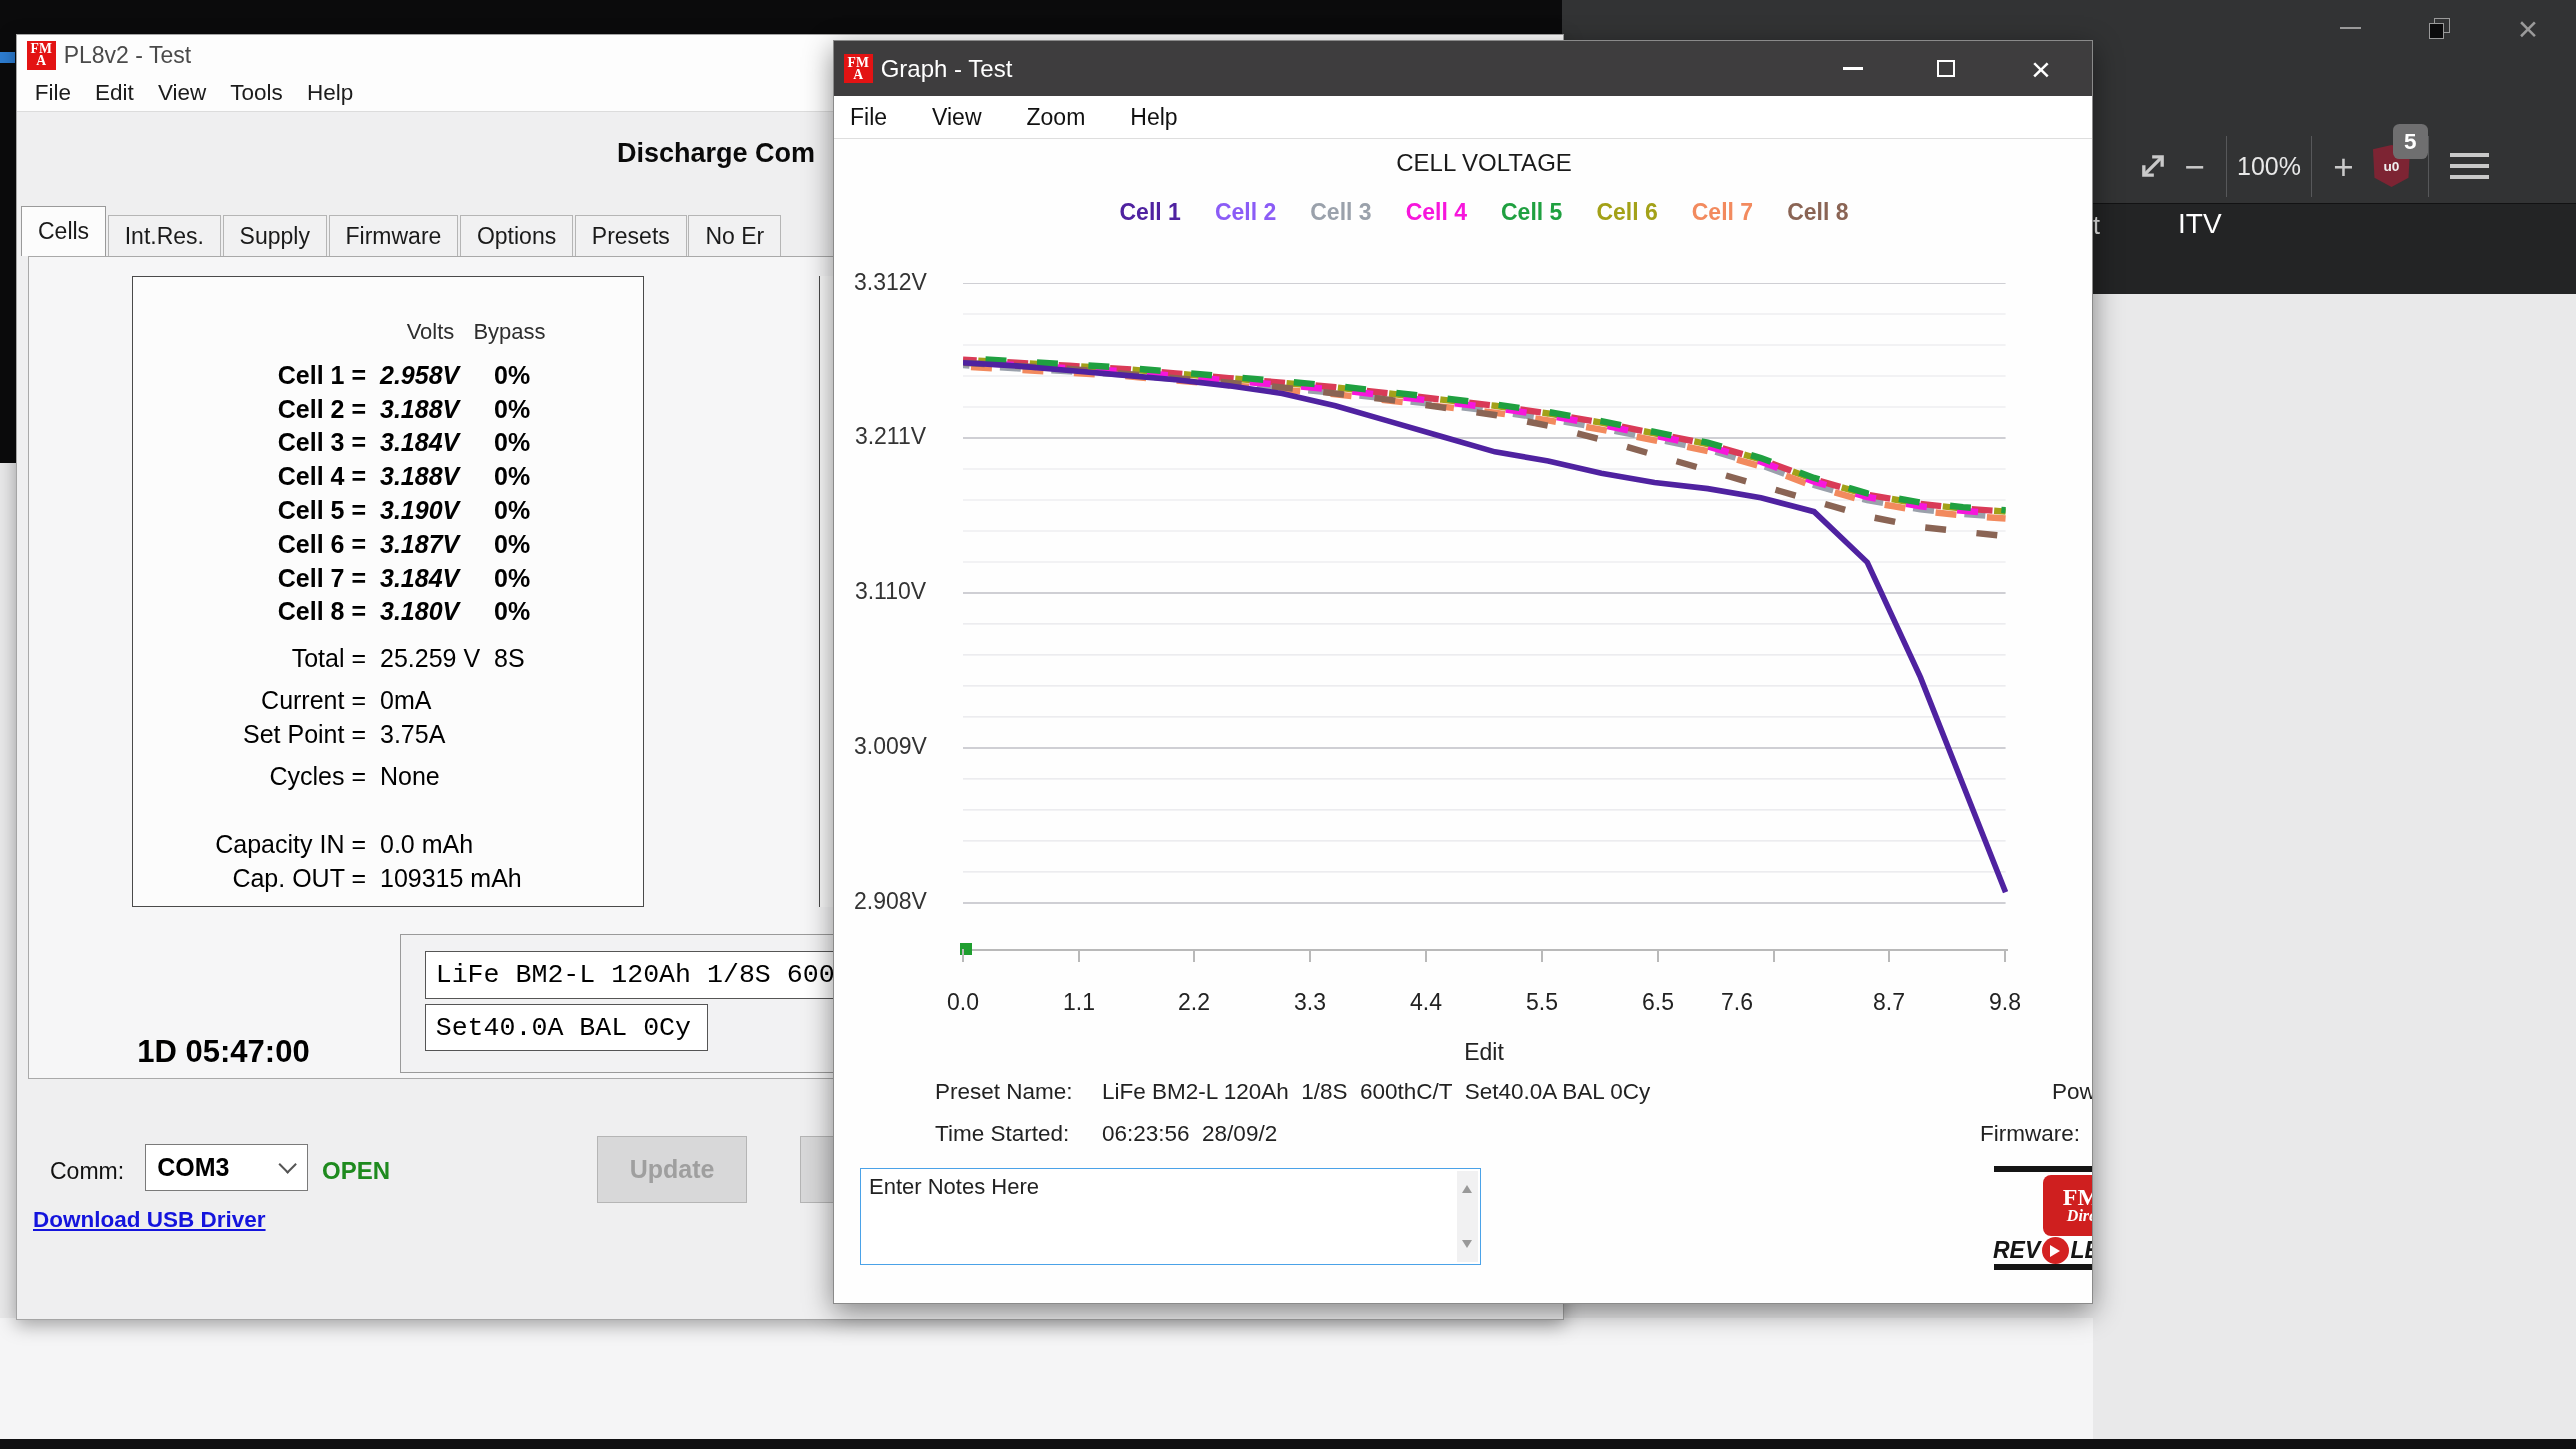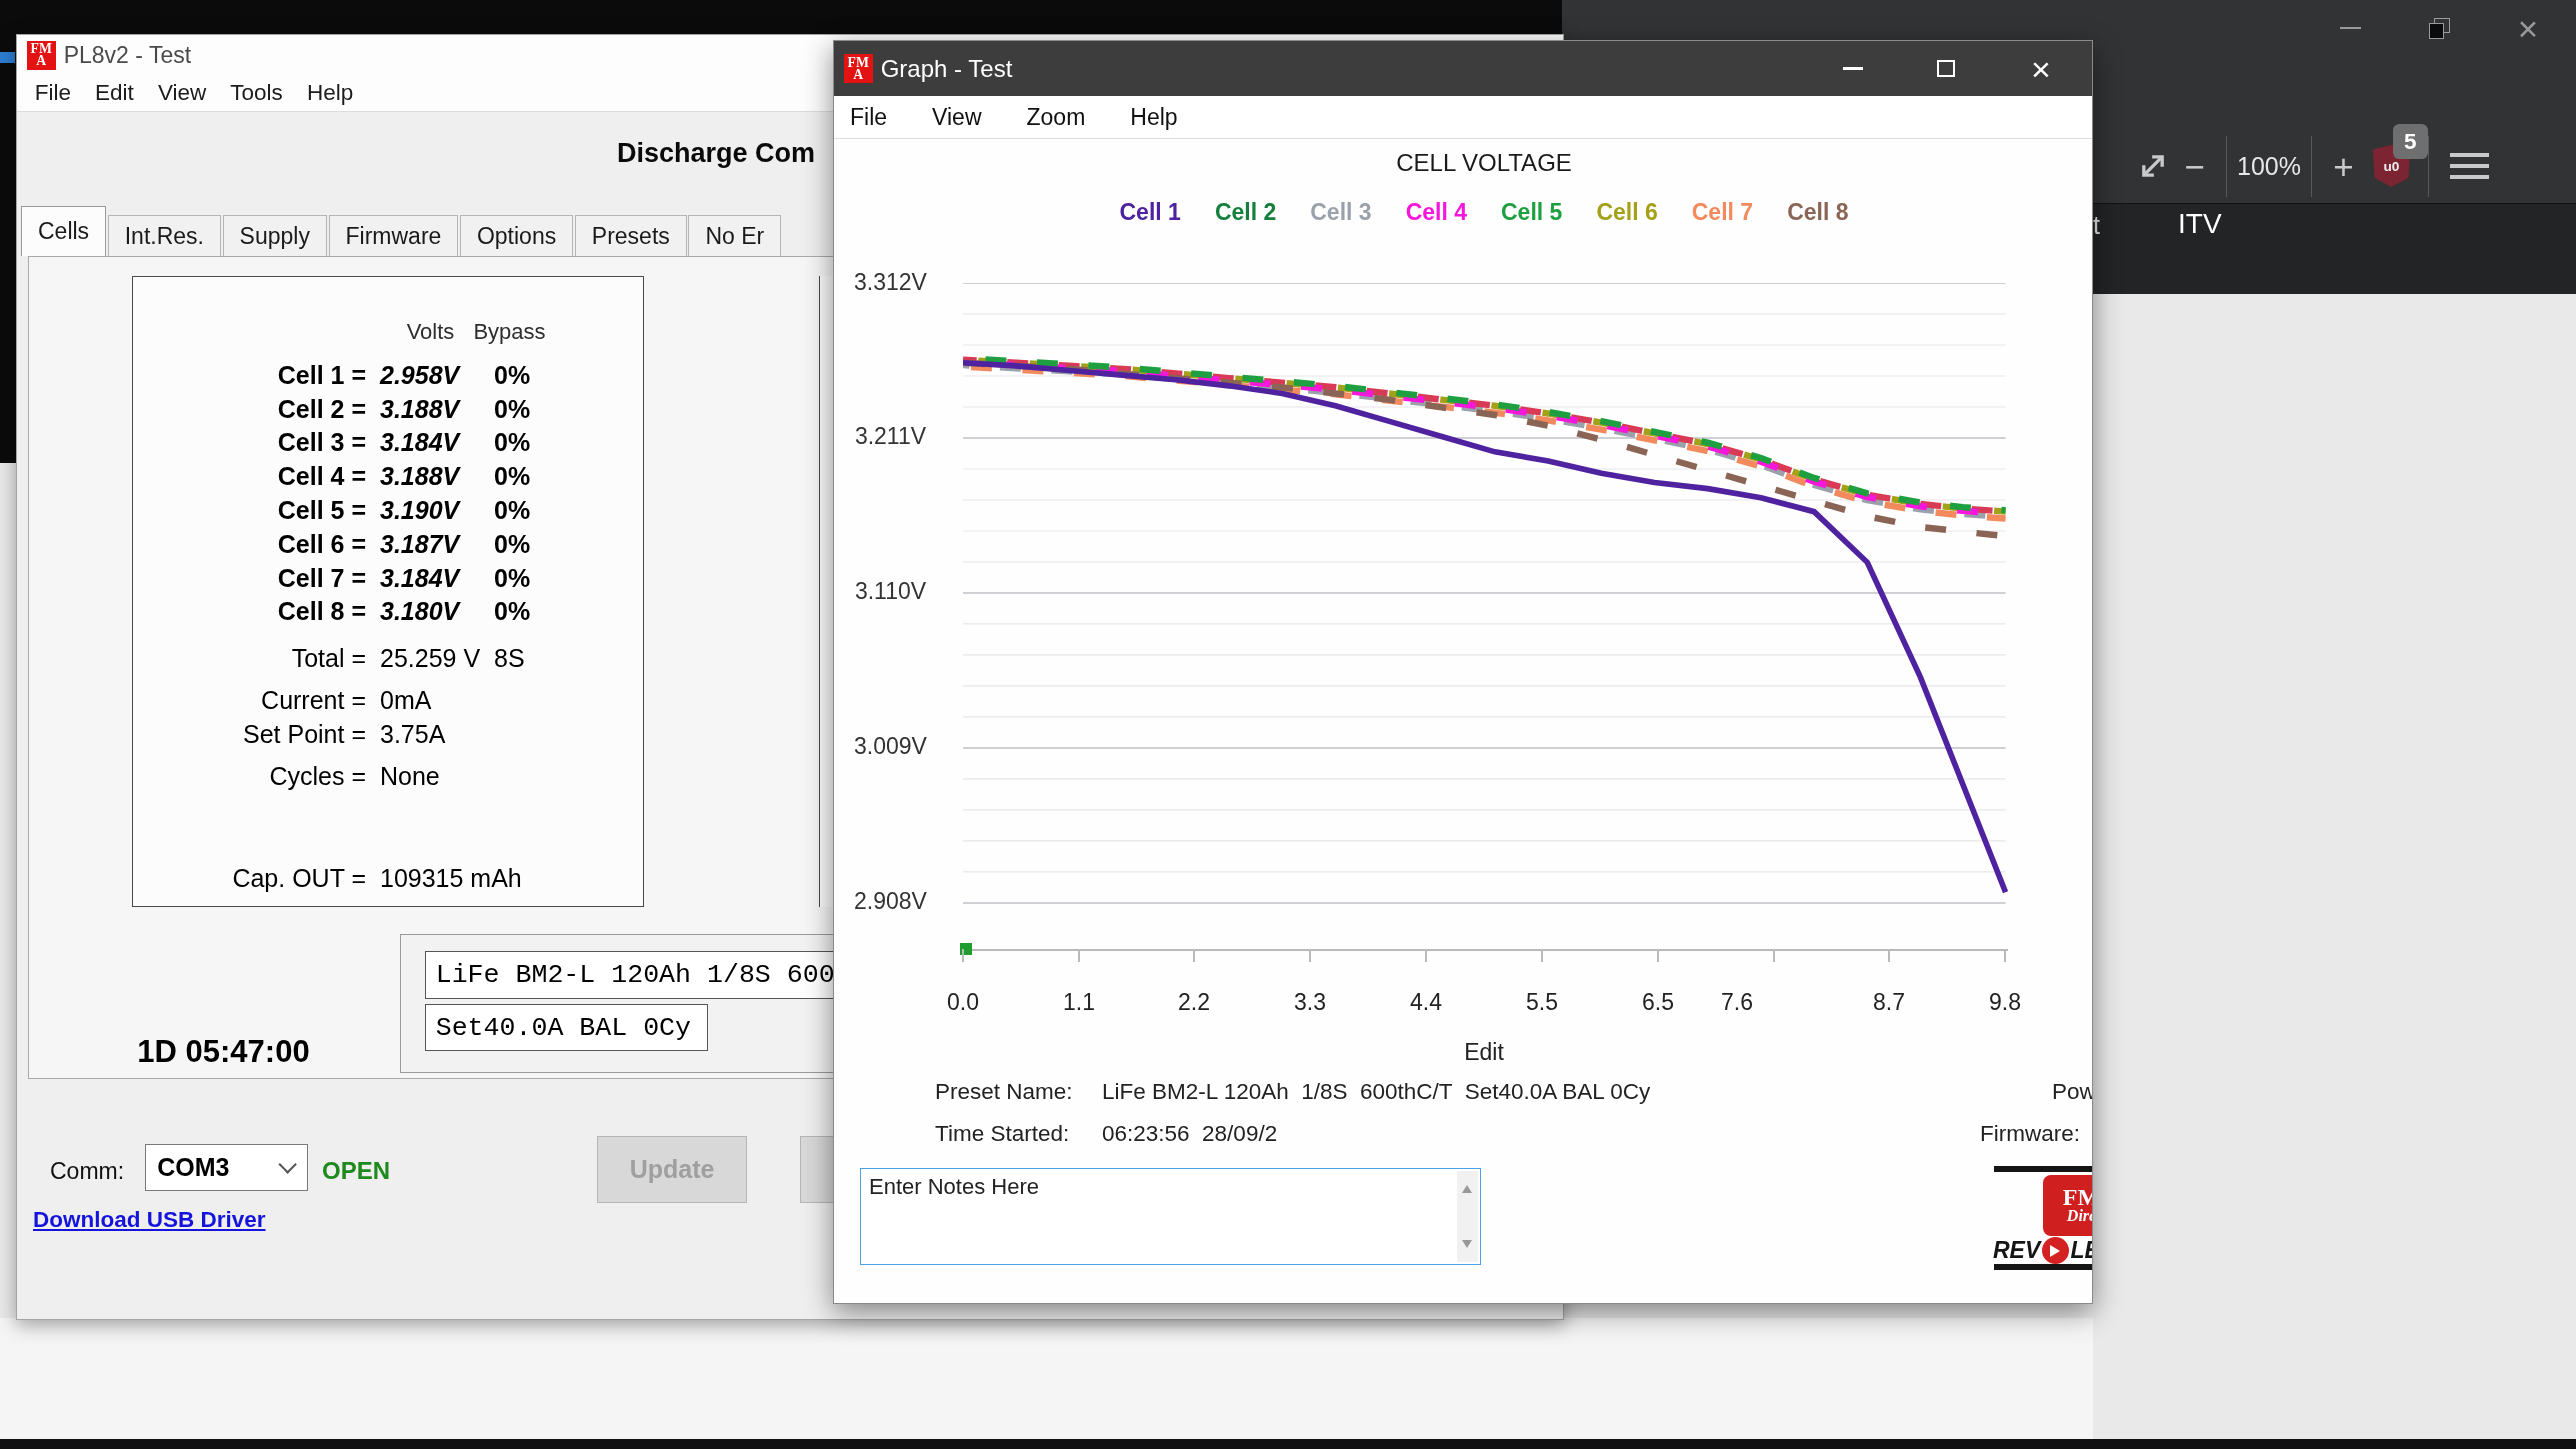--- a/index.html
+++ b/index.html
@@ -261,20 +261,24 @@
           <span class="val">0mA</span>
         </div>
       <div class="statrow" style="top:443px;">
           <span class="lab">Set Point =</span>
           <span class="val">3.75A</span>
         </div>
       <div class="statrow" style="top:485px;">
           <span class="lab">Cycles =</span>
           <span class="val">None</span>
         </div>
+      <div class="statrow" style="top:553px;">
+          <span class="lab">Capacity IN =</span>
+          <span class="val">0.0 mAh</span>
+        </div>
       <div class="statrow" style="top:587px;">
           <span class="lab">Cap. OUT =</span>
           <span class="val">109315 mAh</span>
         </div>
     </div>
     <div class="abs panel2-sliver"></div>
 
     <div class="abs pl8-timer">1D 05:47:00</div>
 
     <div class="abs preset-group"></div>
@@ -313,21 +317,21 @@
     <div class="abs g-menubar">
       <span>File</span>
       <span>View</span>
       <span>Zoom</span>
       <span>Help</span>
     </div>
 
     <div class="abs g-charttitle">CELL VOLTAGE</div>
     <div class="abs g-legend" id="legend">
         <span style="color: rgb(79, 34, 160);">Cell 1</span>
-        <span style="color: #15803d;">Cell 2</span>
+        <span style="color: #8b5cf6;">Cell 2</span>
         <span style="color: rgb(154, 161, 171);">Cell 3</span>
         <span style="color: rgb(247, 22, 220);">Cell 4</span>
         <span style="color: rgb(31, 160, 64);">Cell 5</span>
         <span style="color: rgb(163, 161, 24);">Cell 6</span>
         <span style="color: rgb(242, 138, 94);">Cell 7</span>
         <span style="color: rgb(138, 100, 84);">Cell 8</span>
       </div>
 
     <div class="abs ylabels" id="ylabels" style="left:0;top:242px;">
         <div style="top: -14.5px;">3.312V</div>

